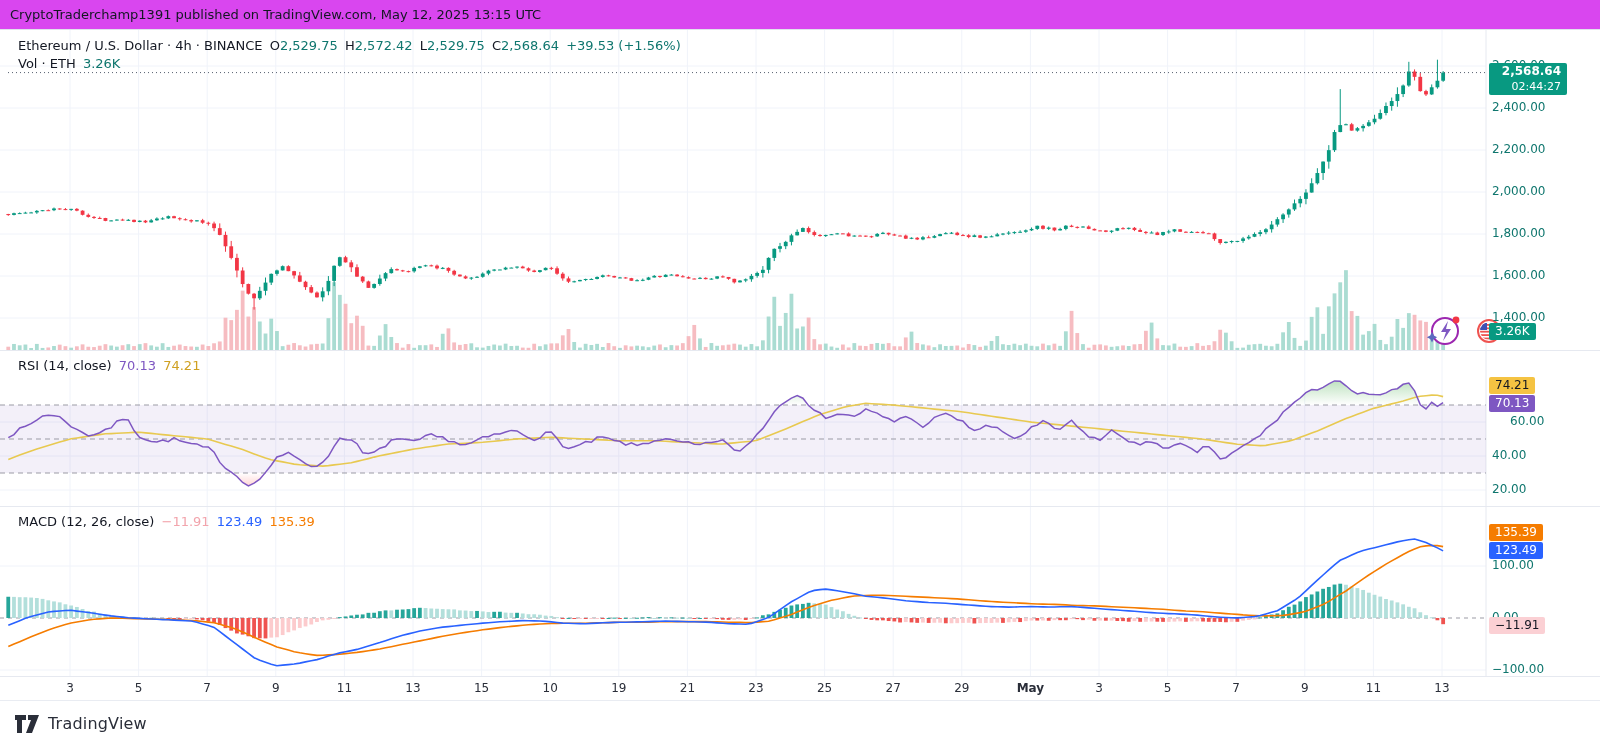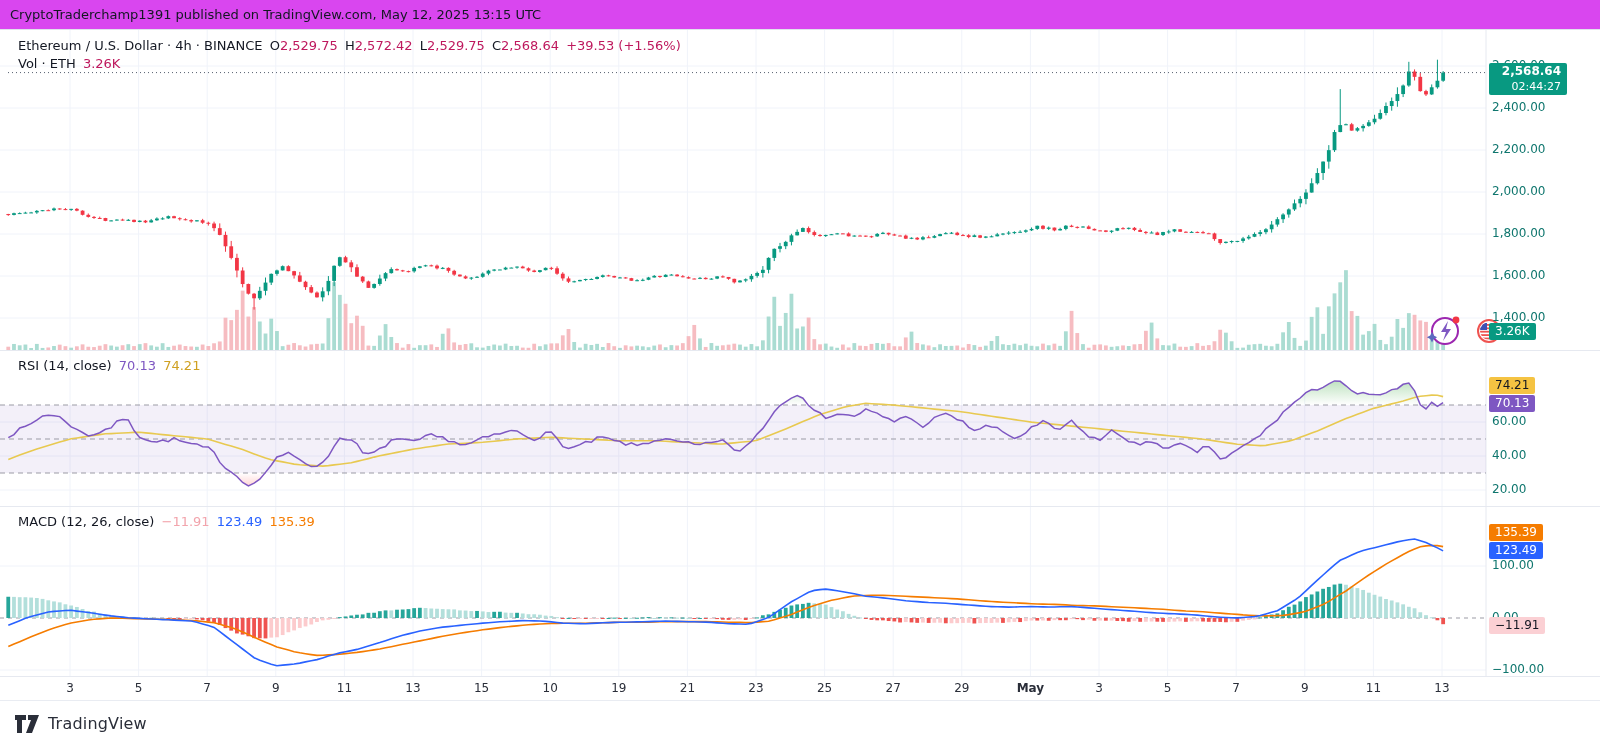--- a/index.html
+++ b/index.html
@@ -5,21 +5,21 @@
   html,body{margin:0;padding:0;background:#fff;}
   .stage{position:relative;width:1600px;height:746px;background:#fff;overflow:hidden;
          font-family:"DejaVu Sans","Liberation Sans",sans-serif;color:#131722;}
   .header{position:absolute;left:0;top:0;width:1600px;height:30px;border-bottom:1px solid #e0e3eb;
           background:#d946ef;z-index:5;display:flex;align-items:center;padding-left:10px;box-sizing:border-box;
           font-size:13px;color:#131722;}
   svg#chart{position:absolute;left:0;top:0;z-index:1;}
   .legend{position:absolute;z-index:4;font-size:13px;white-space:nowrap;}
   .legend span{margin-right:3px;}
   .lg-title{color:#131722;}
-  .lg-green{color:#be185d;}
+  .lg-green{color:#0f766e;}
   .lg-purple{color:#7e57c2;}
   .lg-gold{color:#cfa021;}
   .lg-blue{color:#2962ff;}
   .lg-orange{color:#f57c00;}
   .lg-pale{color:#f2a4ac;}
   .axis-label{position:absolute;left:1492px;font-size:12px;color:#0f766e;z-index:3;}
   .tick-label{position:absolute;top:681px;font-size:12px;color:#2a2e39;transform:translateX(-50%);z-index:3;}
   .badge{position:absolute;left:1489px;z-index:6;font-size:12px;padding:1px 6px;border-radius:2px;line-height:15px;}
   .badge.b-green{background:#089981;color:#fff;}
   .badge.b-gold{background:#f5c342;color:#131722;}
@@ -1175,21 +1175,21 @@
   </div>
 
   <div id="axis-labels">
       <div class="axis-label" style="top: 58px;">2,600.00</div>
       <div class="axis-label" style="top: 100px;">2,400.00</div>
       <div class="axis-label" style="top: 142px;">2,200.00</div>
       <div class="axis-label" style="top: 184px;">2,000.00</div>
       <div class="axis-label" style="top: 226px;">1,800.00</div>
       <div class="axis-label" style="top: 268px;">1,600.00</div>
       <div class="axis-label" style="top: 310px;">1,400.00</div>
-      <div class="axis-label" style="top: 414px;">60.00</div>
+      <div class="axis-label" style="top: 414px; margin-left: 18px;">60.00</div>
       <div class="axis-label" style="top: 448px;">40.00</div>
       <div class="axis-label" style="top: 482px;">20.00</div>
       <div class="axis-label" style="top: 558px;">100.00</div>
       <div class="axis-label" style="top: 610px;">0.00</div>
       <div class="axis-label" style="top: 662px;">−100.00</div>
     </div>
   <div id="tick-labels">
       <div class="tick-label" style="left: 70px;">3</div>
       <div class="tick-label" style="left: 138.6px;">5</div>
       <div class="tick-label" style="left: 207.2px;">7</div>

